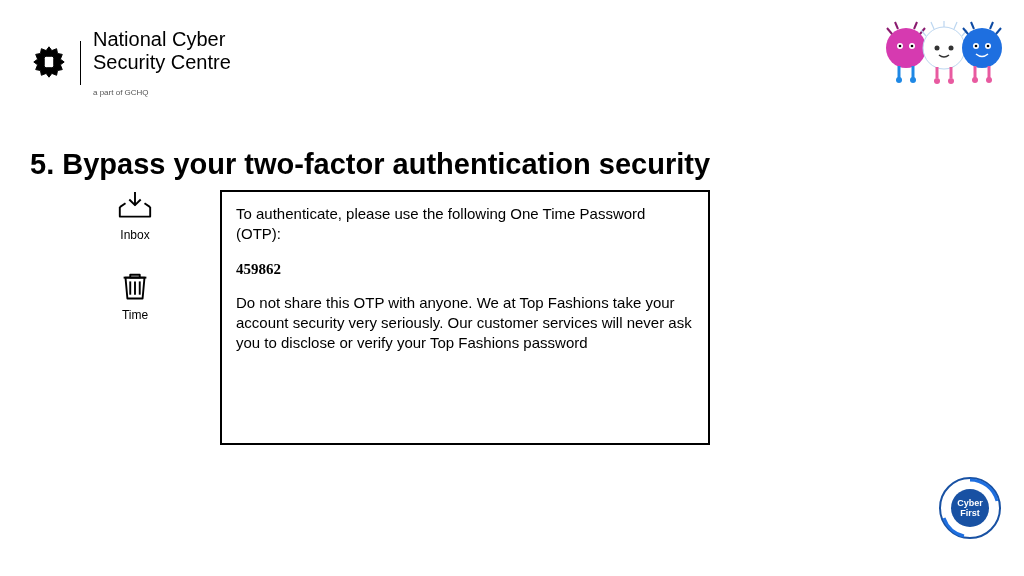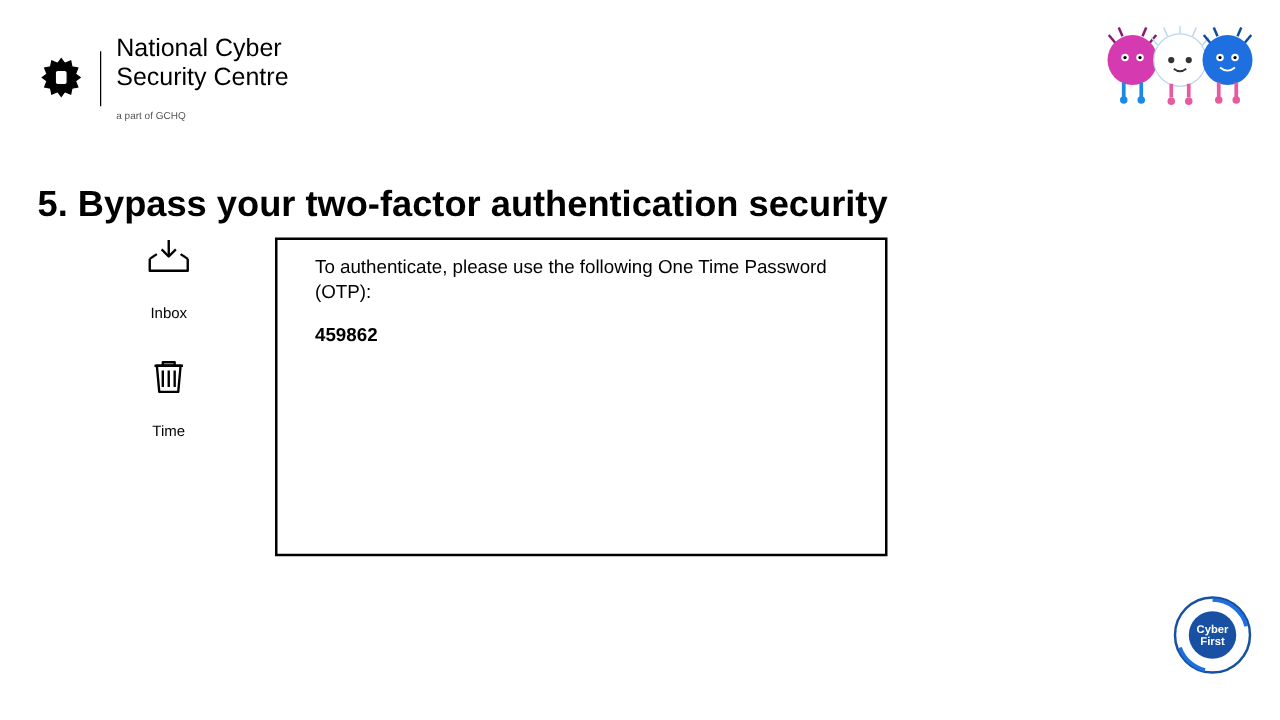--- a/index.html
+++ b/index.html
@@ -59,45 +59,45 @@
     display: flex;
     flex-direction: column;
     gap: 28px;
     align-items: center;
     width: 60px;
   }
   .sb-item {
     display: flex;
     flex-direction: column;
     align-items: center;
-    gap: 21px;
+    gap: 6px;
   }
   .sb-icon { width: 38px; height: 32px; }
   .sb-label { font-size: 12px; }
   .email-area { width: 490px; }
   .to-field {
     border: 2px solid #000;
     padding: 3px 8px;
     width: 330px;
     font-size: 14px;
     display: flex;
     gap: 14px;
     margin-bottom: 14px;
   }
   .to-label {}
   .email-body {
     border: 2px solid #000;
-    padding: 12px 30px;
+    padding: 12px 14px;
     width: 490px;
     height: 255px;
     font-size: 15px;
     line-height: 1.35;
   }
   .email-body p { margin-bottom: 14px; }
-  .otp { font-weight: 700; }
+  .otp { font-weight: 700; font-family: Liberation Serif, serif; }
   .badge {
     position: absolute;
     bottom: 36px;
     right: 22px;
     width: 64px;
     height: 64px;
   }
 </style>
 </head>
 <body>
@@ -214,20 +214,21 @@
         </svg>
       </span>
       <span class="sb-label">Time</span>
     </div>
   </div>
 
   <div class="email-area">
     <div class="email-body">
       <p>To authenticate, please use the following One Time Password (OTP):</p>
       <p class="otp">459862</p>
+      <p>Do not share this OTP with anyone. We at Top Fashions take your account security very seriously. Our customer services will never ask you to disclose or verify your Top Fashions password</p>
     </div>
   </div>
 
 </div>
 
 <span class="badge">
   <svg viewBox="0 0 64 64">
     <circle cx="32" cy="32" r="30" fill="none" stroke="#1851a3" stroke-width="2"></circle>
     <path d="M32 4 a28 28 0 0 1 27 21" fill="none" stroke="#1e6fe0" stroke-width="3"></path>
     <path d="M6 42 a28 28 0 0 0 20 18" fill="none" stroke="#1e6fe0" stroke-width="3"></path>

